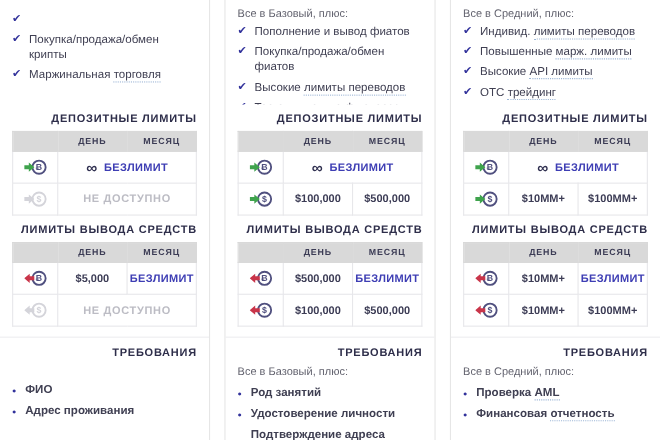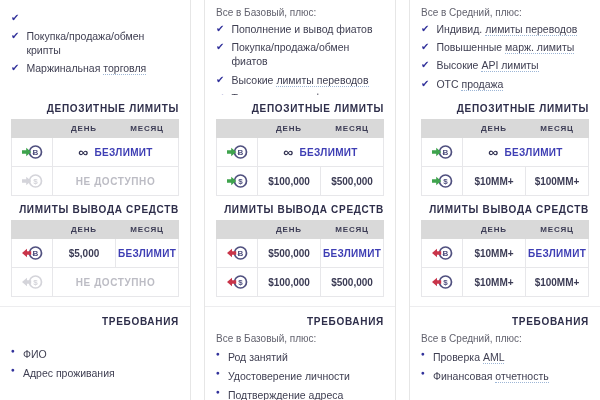--- a/index.html
+++ b/index.html
@@ -41,21 +41,21 @@
     font-size:10px;font-weight:700;overflow:hidden;
   }
   .icon-td svg{display:block;margin:0 auto;}
   .v-plain{color:#3c3c55;}
   .v-accent{color:var(--accent);letter-spacing:.3px;}
   .v-muted{color:var(--muted-text);letter-spacing:.6px;}
   .inf{font-size:14px;font-weight:700;color:#303050;margin-right:6px;vertical-align:-1.5px;}
   .req-divider{border:none;border-top:1px solid #ededef;margin:9px -11px 0;}
   .req .sec-title{margin:9px 0 6px;}
   .req-intro{margin:0 0 4px;}
-  .req-list li{display:flex;gap:8px;margin:7px 0;font-size:10.5px;align-items:flex-start;}
+  .req-list li{display:flex;gap:8px;margin:7px 0;font-size:10.5px;align-items:flex-end;font-weight:bold;}
   .req-list.spaced{margin-top:21px;}
   .dot{color:var(--check);font-size:6.5px;flex:0 0 auto;transform:translateY(-1px);}
 </style>
 </head>
 <body>
 
 <main class="board">
   <section class="col">
     <div class="top">
 
@@ -284,21 +284,21 @@
           <li>
             <span class="check">✔</span>
             <span class="ftext"><span>Повышенные </span><span class="dotted">марж. лимиты</span></span>
           </li>
           <li>
             <span class="check">✔</span>
             <span class="ftext"><span>Высокие </span><span class="dotted">API лимиты</span></span>
           </li>
           <li>
             <span class="check">✔</span>
-            <span class="ftext"><span>OTC </span><span class="dotted">продажа</span></span>
+            <span class="ftext"><span>OTC </span><span class="dotted">трейдинг</span></span>
           </li>
         </ul>
     </div>
     <div class="limits">
       <h3 class="sec-title">ДЕПОЗИТНЫЕ ЛИМИТЫ</h3>
       <table class="limits-table">
           <thead>
             <tr>
               <th class="icon-th"></th>
               <th>ДЕНЬ</th>

